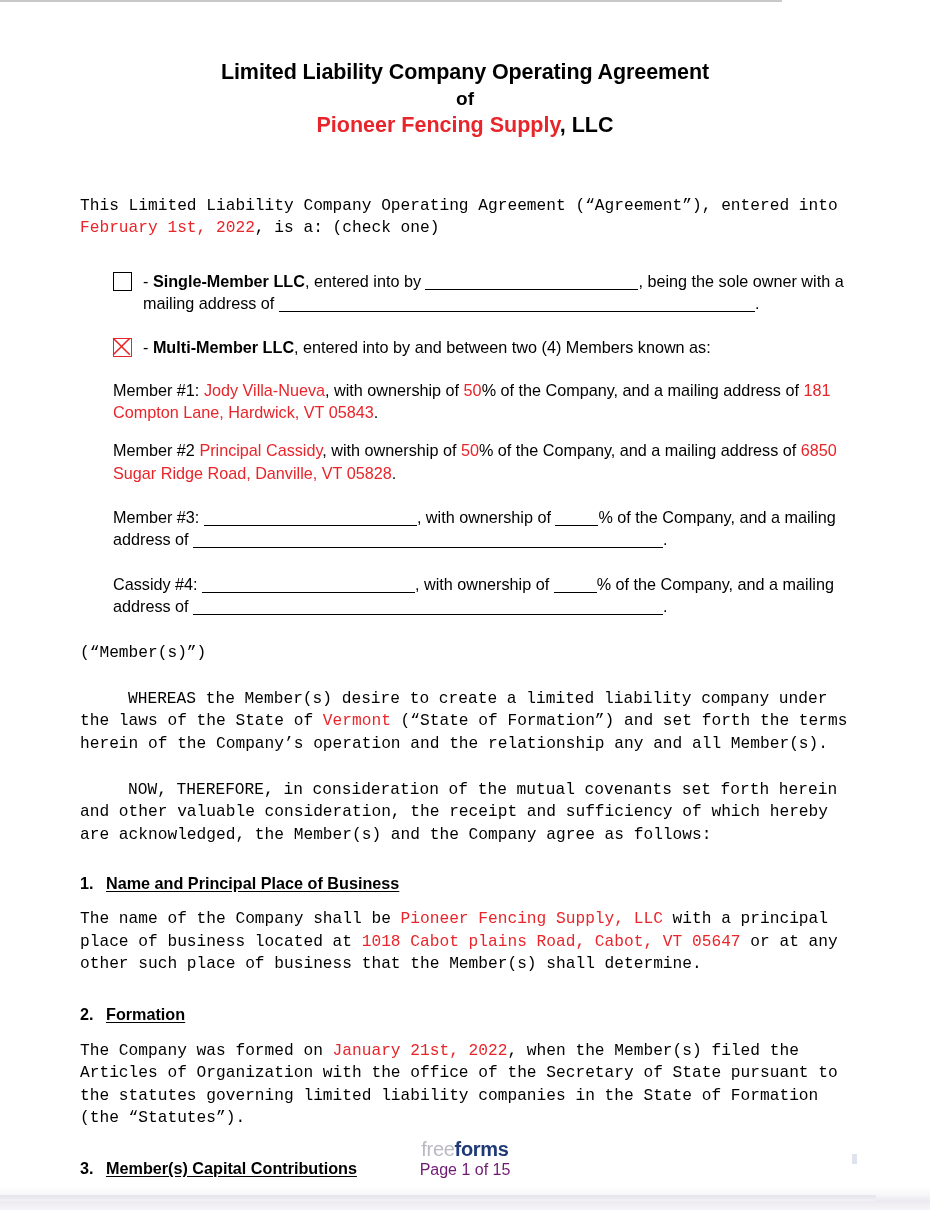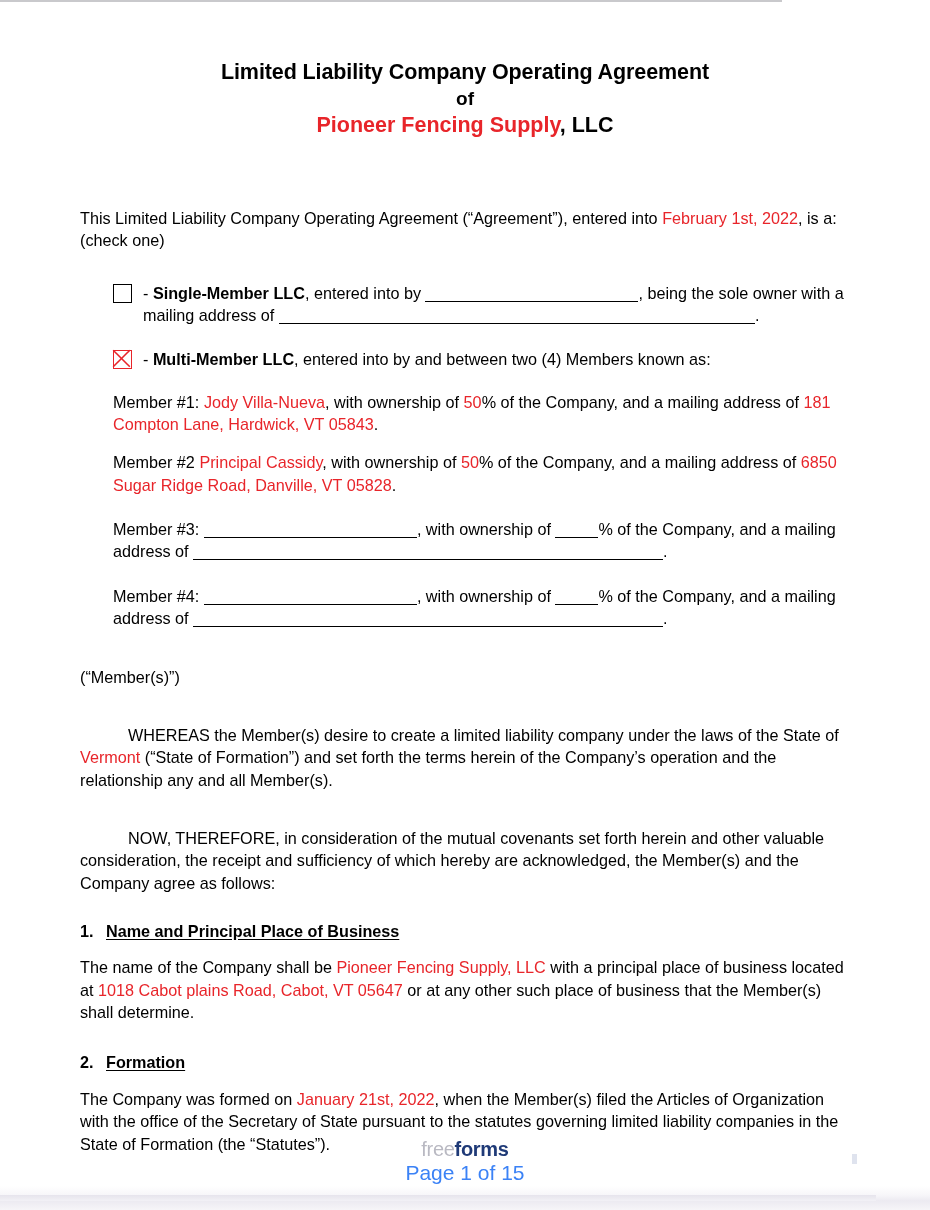--- a/index.html
+++ b/index.html
@@ -70,21 +70,22 @@
   }
   .red { color: #e8252a; }
 
   
   .body-wrap {
     padding-top: 55px;
     font-size: 16.2px;
     line-height: 1.38;
   }
   p.para {
-    margin: 12px 0 16px 0;
+    margin: 0 0 16px 0;
+    font-family: Liberation Mono, monospace;
   }
 
   .indent-block {
     margin-left: 33px;
   }
 
   .first-line-indent {
     text-indent: 48px;
   }
 
@@ -154,22 +155,22 @@
     flex-direction: column;
   }
   .logo {
     font-size: 20px;
     font-weight: bold;
     letter-spacing: -0.3px;
   }
   .logo .free { color: #b9b9c2; font-weight: normal; }
   .logo .forms { color: #1f3a77; font-weight: bold; }
   .page-num {
-    font-size: 21px;
-    color: #3b82f6;
+    font-size: 16px;
+    color: #701a75;
   }
   .right-marker {
     position: absolute;
     left: 852px;
     top: 1152px;
     width: 5px;
     height: 10px;
     background: #dfe3ee;
   }
 </style>
@@ -214,21 +215,21 @@
       <div class="indent-block member-row"><span>Member #1: </span><span class="red">Jody Villa-Nueva</span><span>, with ownership of </span><span class="red">50</span><span>% of the Company, and a mailing address of </span><span class="red">181 Compton Lane, Hardwick, VT 05843</span><span>.</span></div>
 
       <div class="indent-block member-row"><span>Member #2 </span><span class="red">Principal Cassidy</span><span>, with ownership of </span><span class="red">50</span><span>% of the Company, and a mailing address of </span><span class="red">6850 Sugar Ridge Road, Danville, VT 05828</span><span>.</span></div>
 
       <div style="height:6px"></div>
 
       <div class="indent-block member-row"><span>Member #3: </span><span class="blank b-name"></span><span>, with ownership of </span><span class="blank b-pct"></span><span>% of the Company, and a mailing address of </span><span class="blank b-addr-mid"></span><span>.</span></div>
 
       <div style="height:6px"></div>
 
-      <div class="indent-block member-row"><span>Member #4: </span><span class="blank b-name"></span><span>, with ownership of </span><span class="blank b-pct"></span><span>% of the Company, and a mailing address of </span><span class="blank b-addr-mid"></span><span>.</span></div>
+      <div class="indent-block member-row"><span>Cassidy #4: </span><span class="blank b-name"></span><span>, with ownership of </span><span class="blank b-pct"></span><span>% of the Company, and a mailing address of </span><span class="blank b-addr-mid"></span><span>.</span></div>
 
       <div style="height:8px"></div>
 
       <p class="para">(“Member(s)”)</p>
 
       <div style="height:8px"></div>
 
       <p class="para first-line-indent"><span>WHEREAS the Member(s) desire to create a limited liability company under the laws of the State of </span><span class="red">Vermont</span><span> (“State of Formation”) and set forth the terms herein of the Company’s operation and the relationship any and all Member(s).</span></p>
 
       <div style="height:8px"></div>

